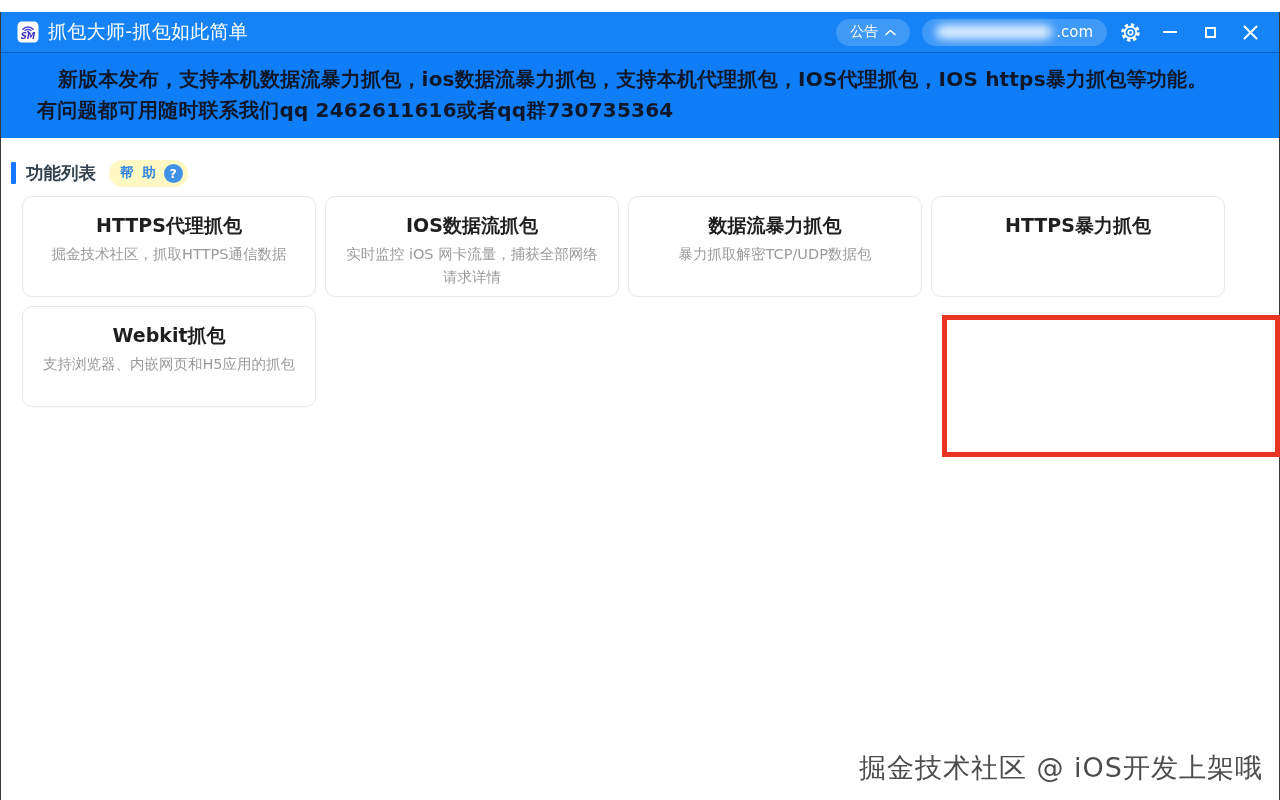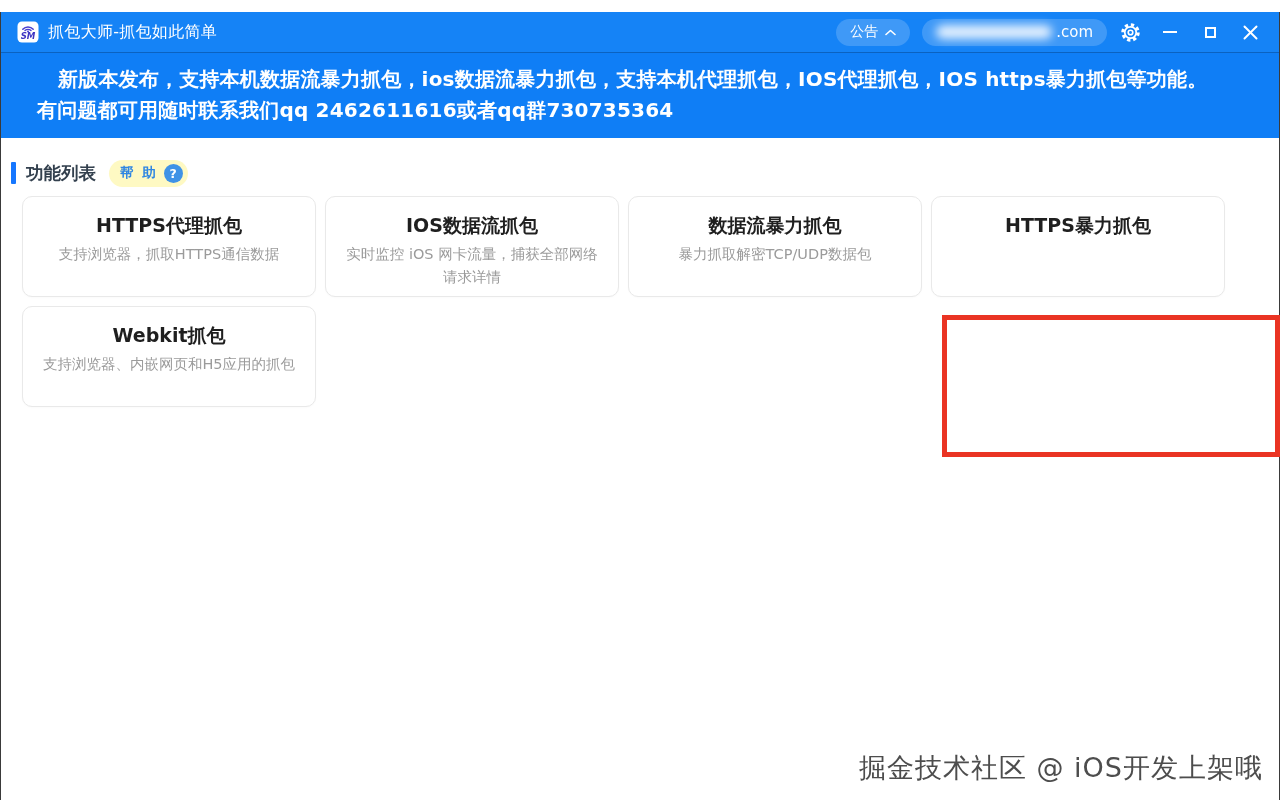--- a/index.html
+++ b/index.html
@@ -22,21 +22,21 @@
   
   .titlebar {
     height: 40px;
     background: #1583f6;
     display: flex;
     align-items: center;
     padding: 0 12px 0 16px;
     color: #fff;
   }
   .app-logo { width: 22px; height: 22px; margin-right: 9px; flex: 0 0 auto; }
-  .app-title { font-size: 16px; color: #ffffff; letter-spacing: 0.3px; }
+  .app-title { font-size: 19px; color: #ffffff; letter-spacing: 0.3px; }
   .titlebar-spacer { flex: 1; }
   .tb-pill {
     background: rgba(255,255,255,0.18);
     border-radius: 14px;
     height: 27px;
     display: flex; align-items: center;
     padding: 0 14px;
     color: #fff; font-size: 14px;
     margin-left: 12px;
     cursor: default;
@@ -57,21 +57,21 @@
     margin-left: 6px;
   }
   .minimize-glyph { width: 14px; height: 2px; background: #fff; }
   .maximize-glyph { width: 11px; height: 11px; border: 2px solid #fff; }
 
   
   .banner {
     height: 86px;
     background: #0f7ef6;
     border-top: 1px solid rgba(0,0,0,0.22);
-    color: #ffffff;
+    color: #0f172a;
     padding: 11px 66px 0 36px;
   }
   .banner p {
     font-size: 20px;
     font-weight: 700;
     line-height: 31px;
     text-indent: 21px;
     letter-spacing: 0.2px;
   }
 
@@ -235,21 +235,21 @@
       <span class="section-title">功能列表</span>
       <span class="help-badge">
         <span class="help-label">帮 助</span>
         <span class="help-q">?</span>
       </span>
     </div>
 
     <div class="cards-grid">
         <div class="feature-card">
     <div class="card-title">HTTPS代理抓包</div>
-    <div class="card-desc">支持浏览器，抓取HTTPS通信数据</div>
+    <div class="card-desc">掘金技术社区，抓取HTTPS通信数据</div>
   </div>
         <div class="feature-card">
     <div class="card-title">IOS数据流抓包</div>
     <div class="card-desc">实时监控 iOS 网卡流量，捕获全部网络请求详情</div>
   </div>
         <div class="feature-card">
     <div class="card-title">数据流暴力抓包</div>
     <div class="card-desc">暴力抓取解密TCP/UDP数据包</div>
   </div>
         <div class="feature-card">

